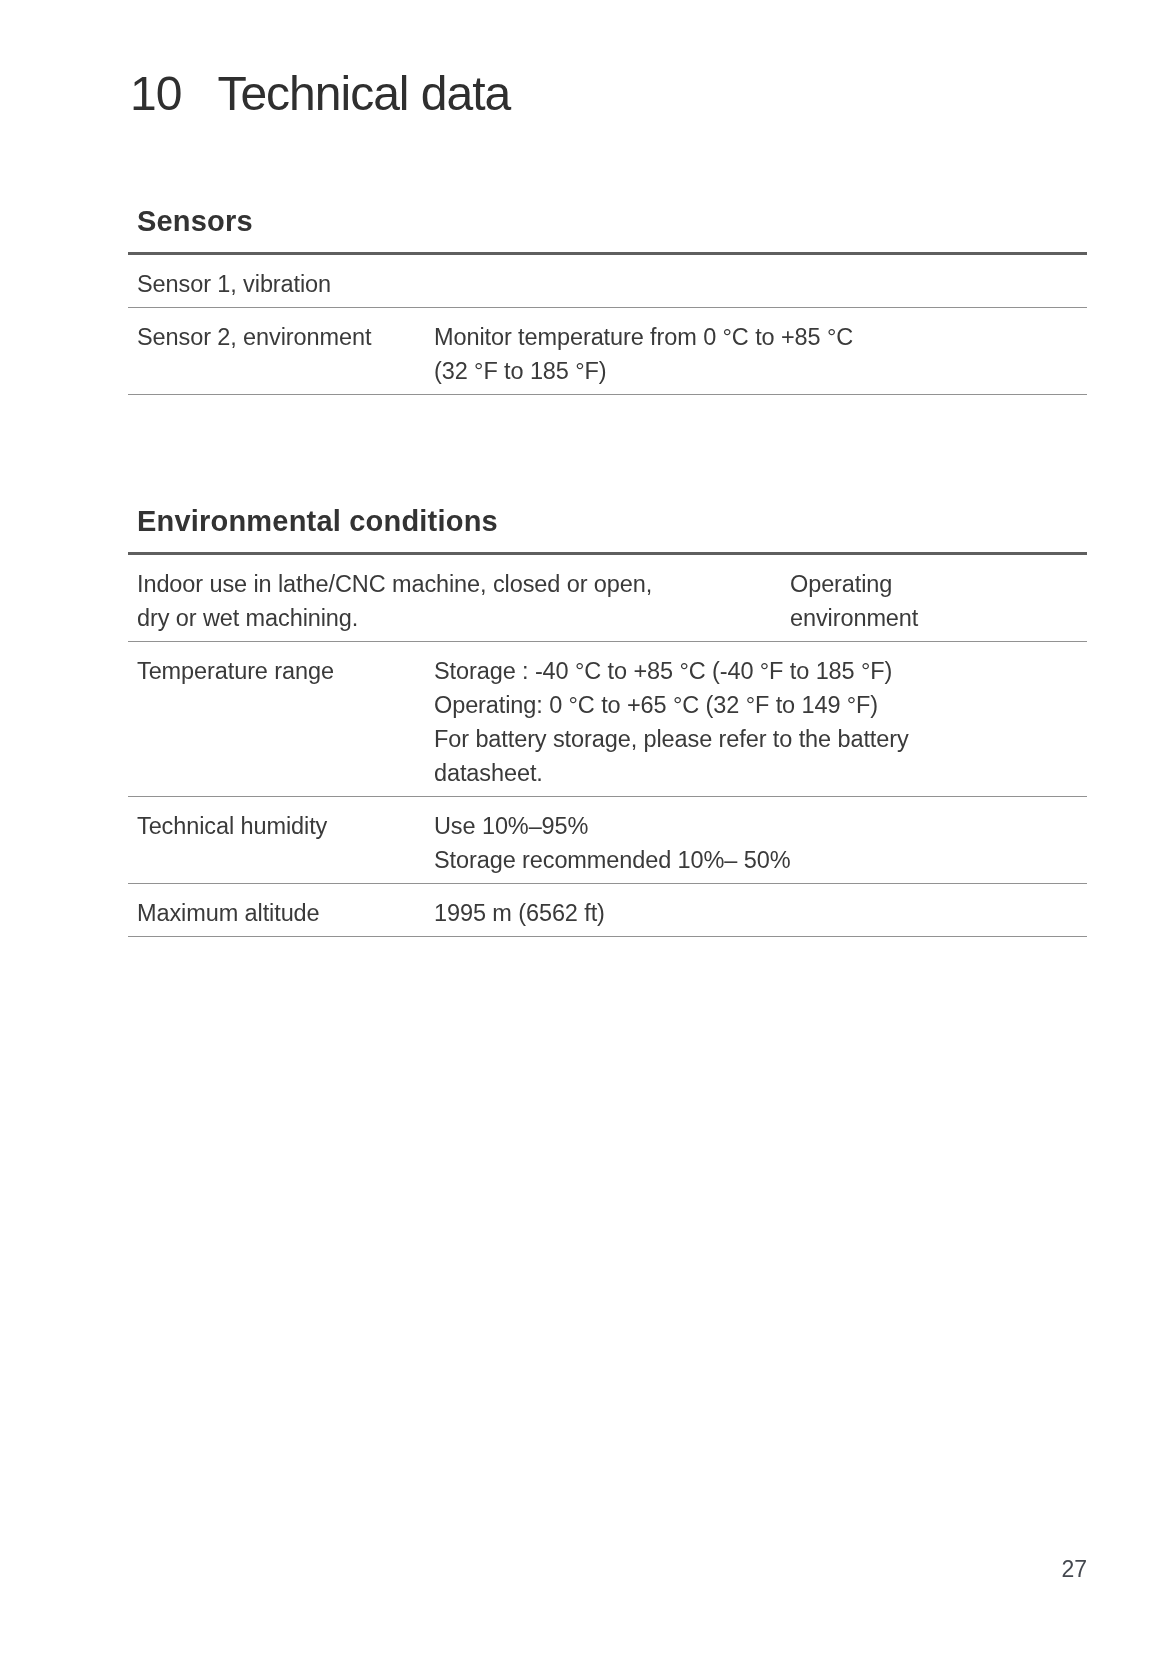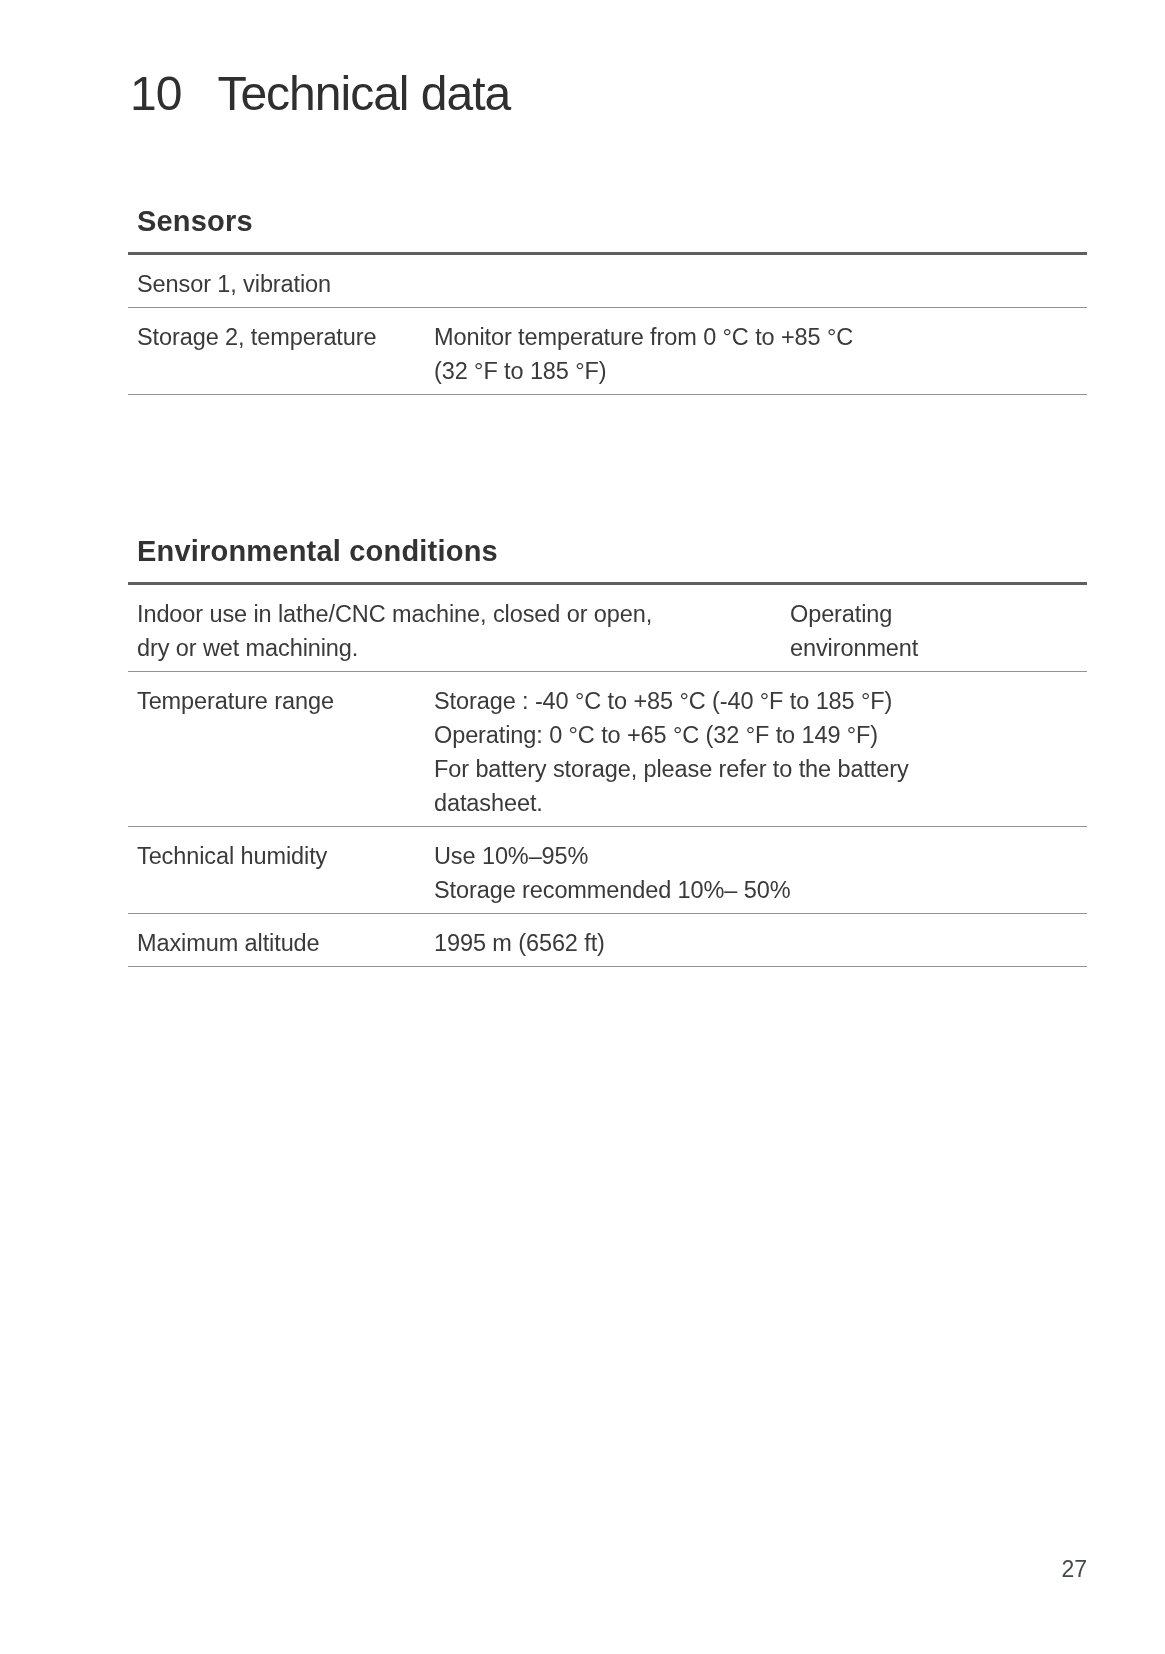--- a/index.html
+++ b/index.html
@@ -26,21 +26,21 @@
     line-height: 1;
     white-space: nowrap;
   }
   .doc-title .chapter-number { margin-right: 36px; }
   .section {
     position: absolute;
     left: 128px;
     width: 959px;
   }
   .section-sensors { top: 207px; }
-  .section-environment { top: 537px; }
+  .section-environment { top: 507px; }
   .section-heading {
     font-size: 29px;
     font-weight: 700;
     color: #333333;
     padding-left: 9px;
     padding-bottom: 16px;
     line-height: 1;
     letter-spacing: 0.2px;
   }
   .rows {
@@ -84,21 +84,21 @@
     <span class="chapter-number">10</span><span>Technical data</span>
   </h1>
 
   <div class="section section-sensors">
     <div class="section-heading">Sensors</div>
     <div class="rows">
       <div class="row">
         <div class="cell label">Sensor 1, vibration</div>
       </div>
       <div class="row">
-        <div class="cell label">Storage 2, temperature</div>
+        <div class="cell label">Sensor 2, environment</div>
         <div class="cell value">Monitor temperature from 0 °C to +85 °C
 (32 °F to 185 °F)</div>
       </div>
     </div>
   </div>
 
   <div class="section section-environment">
     <div class="section-heading">Environmental conditions</div>
     <div class="rows">
       <div class="row">

